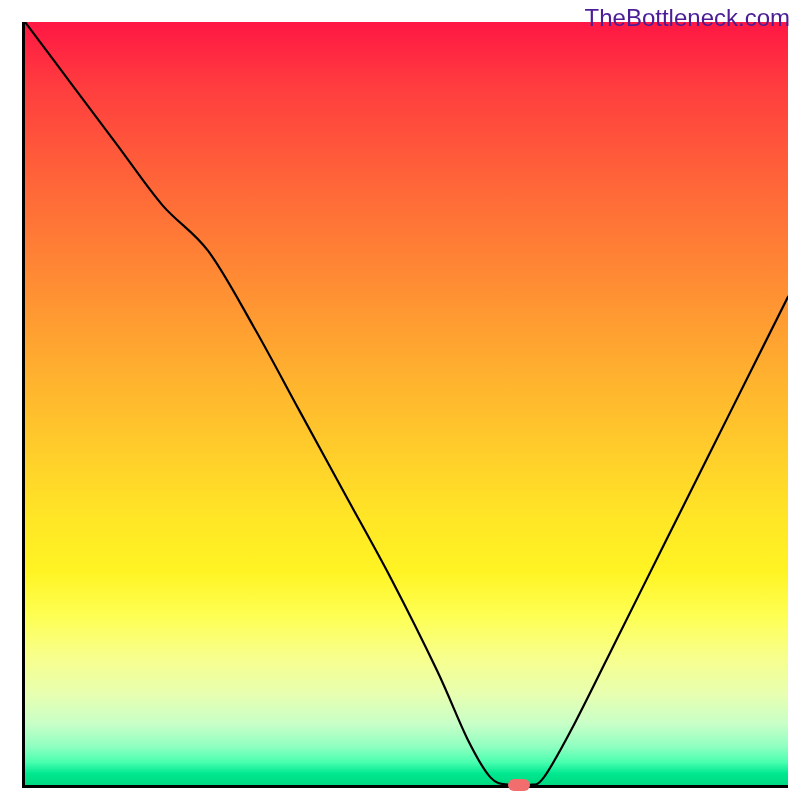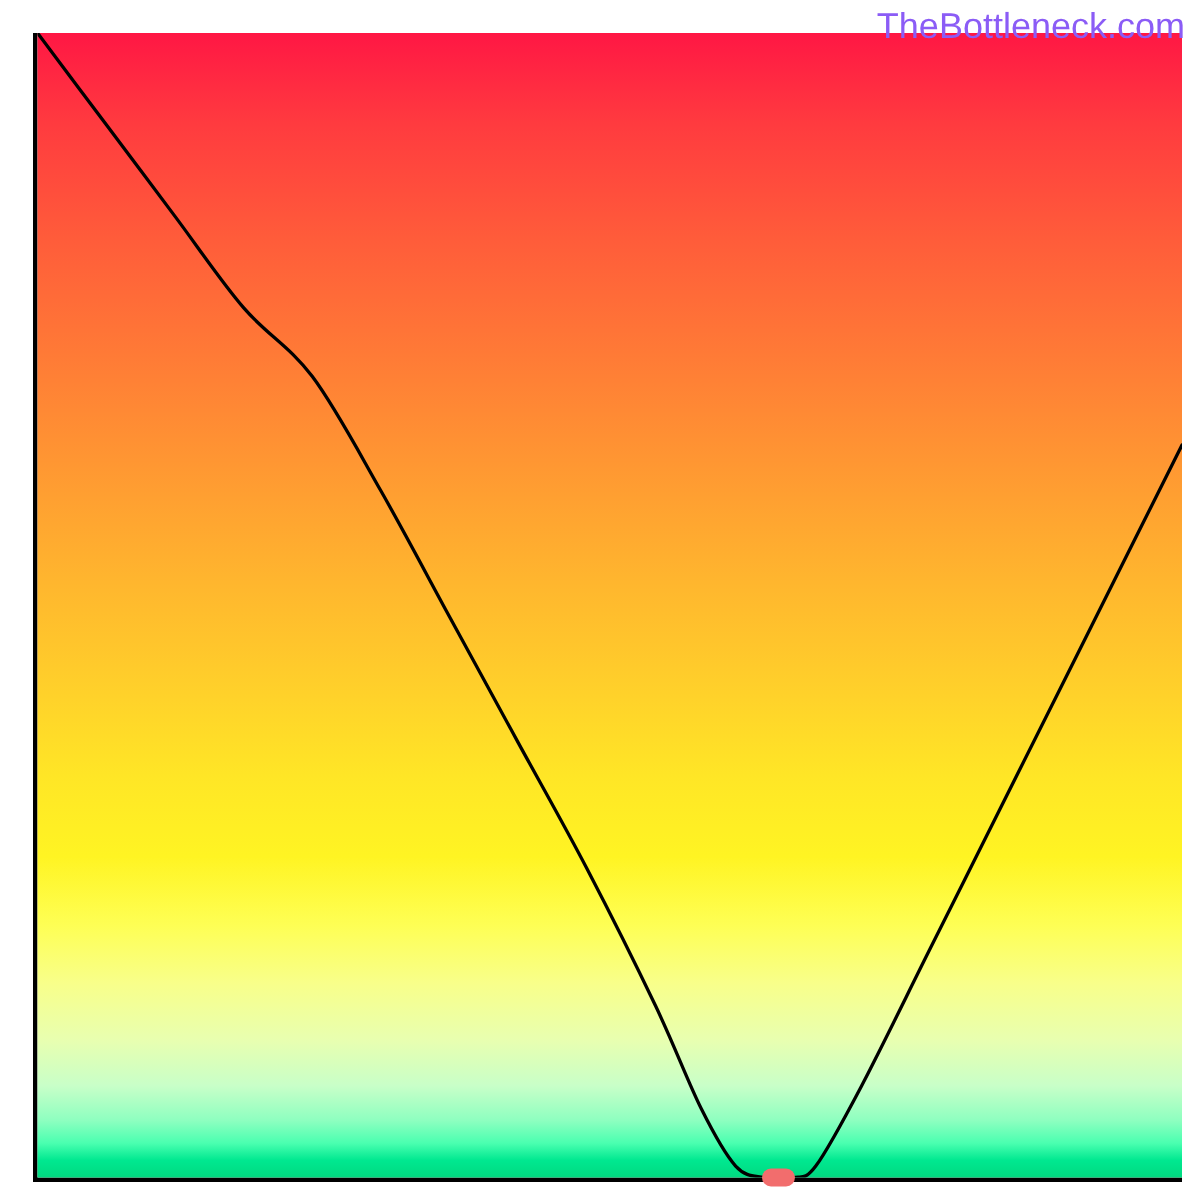--- a/index.html
+++ b/index.html
@@ -8,21 +8,21 @@
     position: relative;
     width: 800px;
     height: 800px;
   }
   .watermark {
     position: absolute;
     top: 4px;
     right: 10px;
     font-family: Arial, Helvetica, sans-serif;
     font-size: 24px;
-    color: #8b5cf6;
+    color: #4c1d95;
     font-weight: 500;
     z-index: 10;
   }
   .plot-area {
     position: absolute;
     left: 22px;
     top: 22px;
     width: 766px;
     height: 766px;
     border-left: 3px solid #000;

